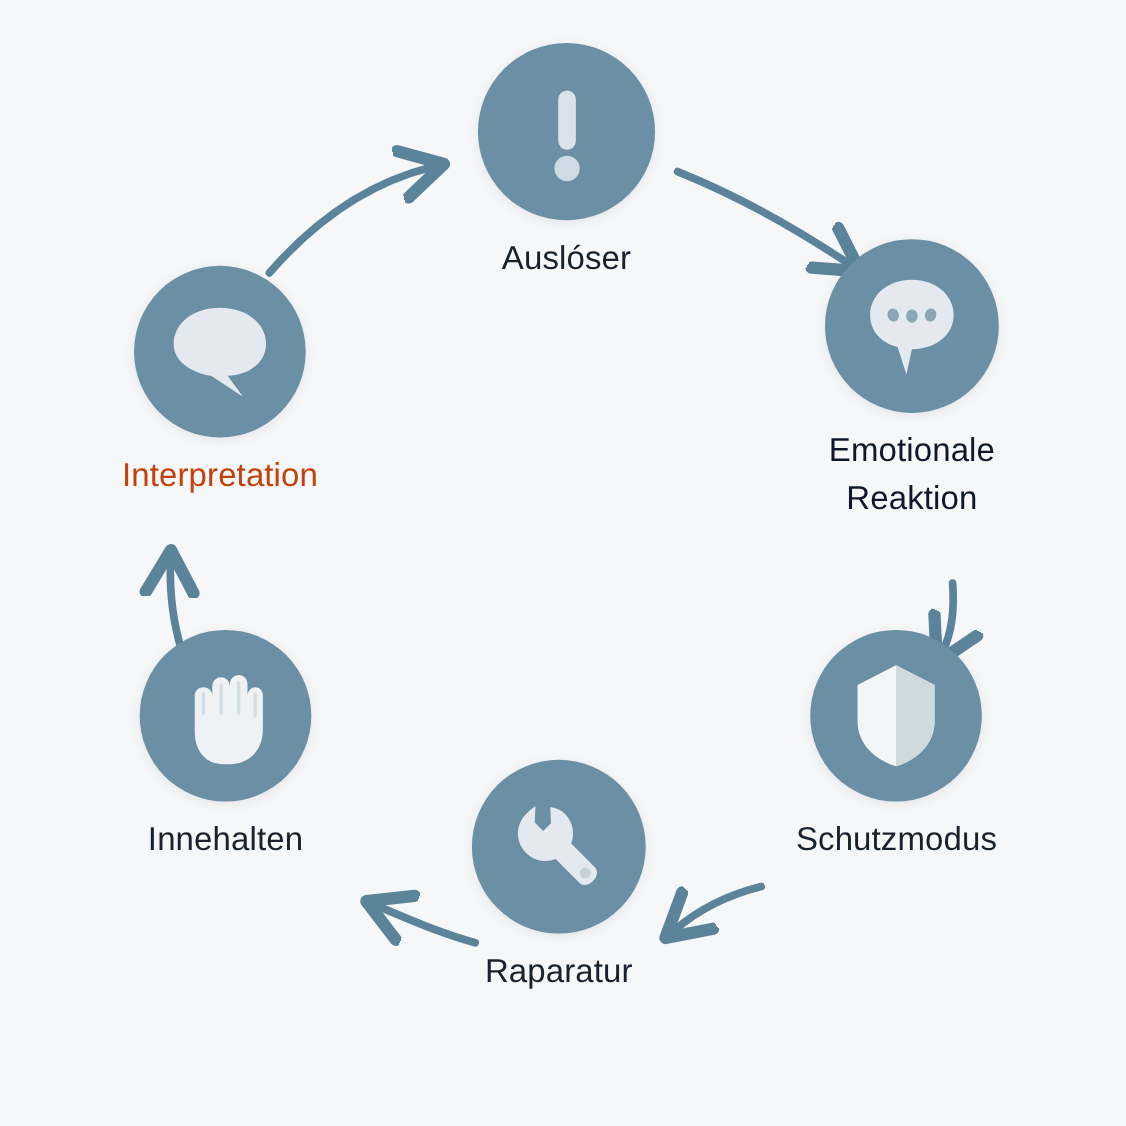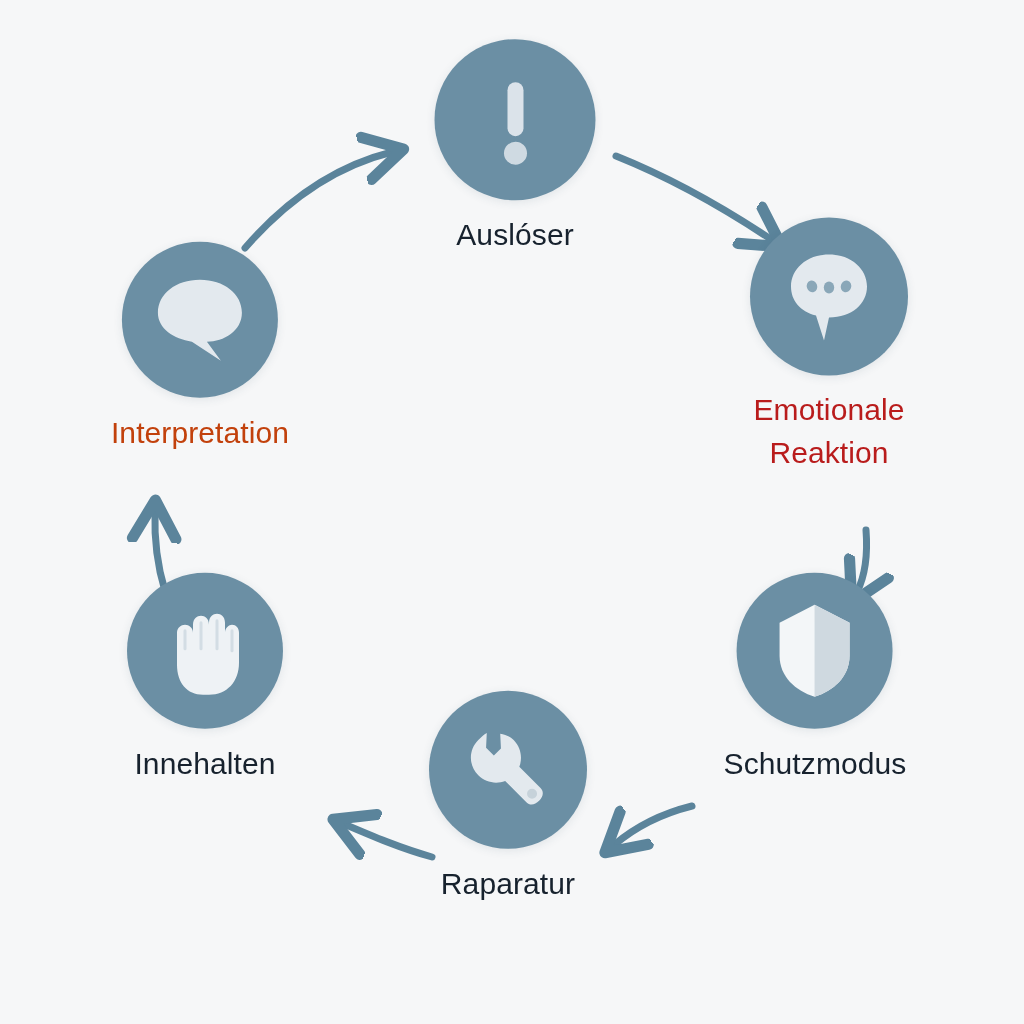--- a/index.html
+++ b/index.html
@@ -90,21 +90,21 @@
     <div class="node-circle" style="width: 158px; height: 158px; background: rgb(107, 143, 164);">
       <svg class="node-icon" width="92" height="96" viewBox="0 0 92 96">
         <path d="M46 6 C 69 6 84 21 84 38 C 84 55 69 69 46 69
                  L 46 69 L 41 92 L 33 67
                  C 17 63 8 52 8 38 C 8 21 23 6 46 6 Z" fill="#e3e9ee"></path>
         <ellipse cx="29" cy="38" rx="5.2" ry="6" fill="#8aa7b8" transform="rotate(-18 29 38)"></ellipse>
         <ellipse cx="46" cy="39" rx="5.2" ry="6" fill="#8aa7b8"></ellipse>
         <ellipse cx="63" cy="38" rx="5.2" ry="6" fill="#8aa7b8" transform="rotate(18 63 38)"></ellipse>
       </svg>
     </div>
-    <div class="node-label" style="color: #b91c1c;">Emotionale
+    <div class="node-label" style="color: #0f172a;">Emotionale
 Reaktion</div>
   </div>
 
   <div class="node" style="left:815px; top:679px;">
     <div class="node-circle" style="width: 156px; height: 156px; background: rgb(107, 143, 164);">
       <svg class="node-icon" width="78" height="98" viewBox="0 0 78 98">
         <path d="M39 3 L 74 21 L 74 54 C 74 75 58 89 39 95
                  C 20 89 4 75 4 54 L 4 21 Z" fill="#f3f6f8"></path>
         <path d="M39 3 L 74 21 L 74 54 C 74 75 58 89 39 95 Z" fill="#cfd9e0"></path>
       </svg>

